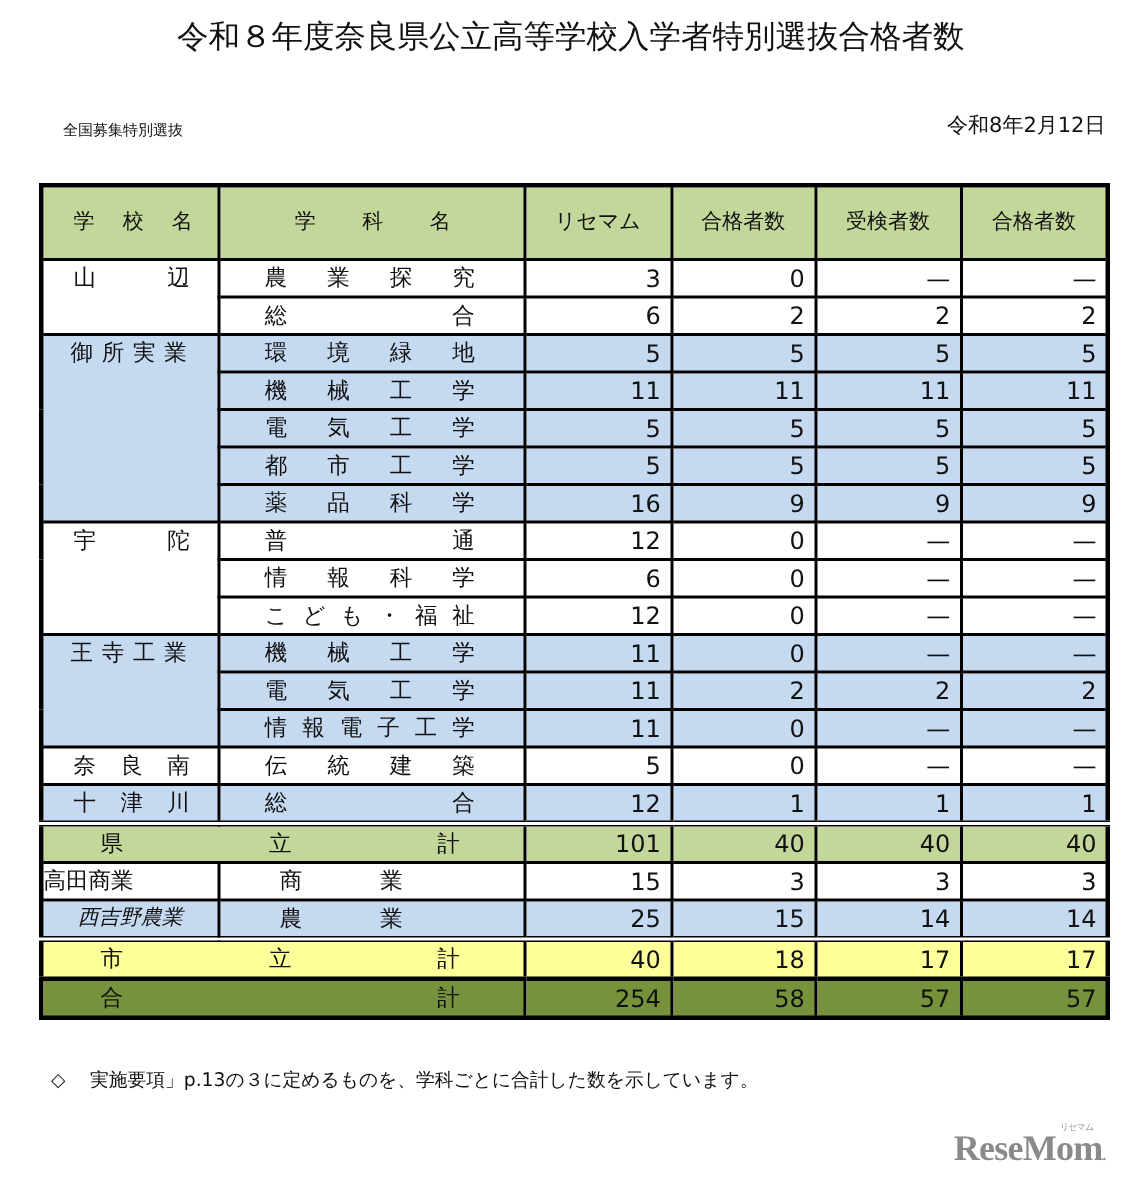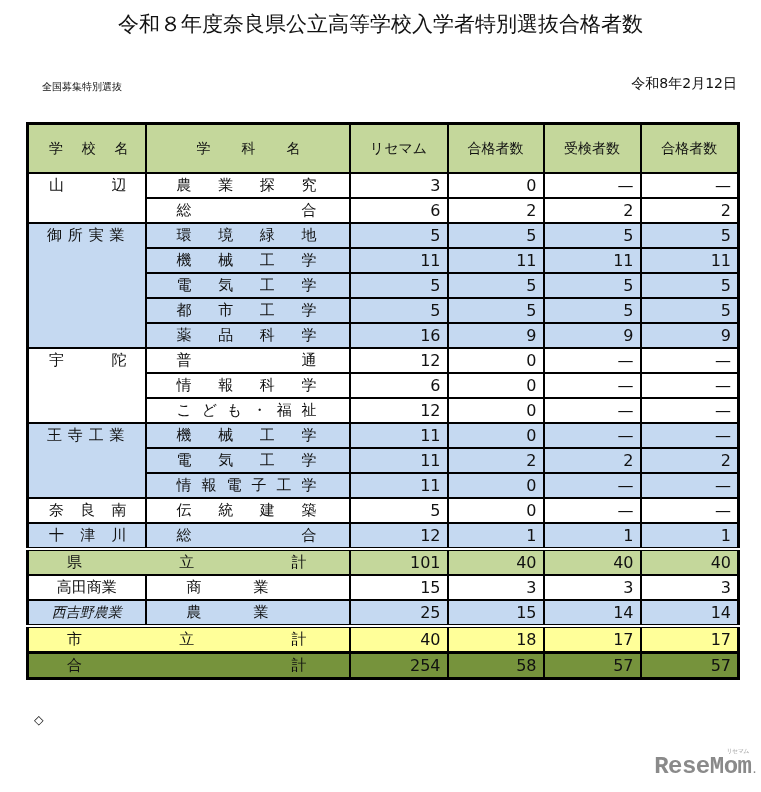--- a/index.html
+++ b/index.html
@@ -22,21 +22,21 @@
   tr.thin td { border-top:1.5px solid #000; }
   .spread { display:flex; justify-content:space-between; padding:0 30px 0 32px; }
   .spread-s { display:flex; justify-content:space-between; padding:0 16px 0 20px; }
   td.school { vertical-align:top; }
   tr.kenritsu td { background:#c4d79b; border-top:4px double #000; }
   tr.shiritsu td { background:#ffff99; border-top:4px double #000; }
   tr.goukei td { background:#76933c; border-top:3px solid #000; }
   .note { position:absolute; left:34px; top:711px; font-size:12.5px; line-height:17px; }
   .note .mark { position:absolute; left:0; top:0; }
   .note .txt { margin-left:26px; }
-  .logo { position:absolute; right:4px; top:753px; font-family:Liberation Mono, monospace;
+  .logo { position:absolute; right:24px; top:753px; font-family:Liberation Serif, serif;
           font-weight:bold; font-size:24px; color:#8a8a8a; letter-spacing:-0.5px;text-align:center; }
   .logo .dot { color:#8a8a8a; font-size:10px; }
   .logo .tiny { position:absolute; right:8px; top:-6px; font-size:6px; font-weight:normal; color:#999; }
 </style>
 </head>
 <body>
 
 <div class="title">令和８年度奈良県公立高等学校入学者特別選抜合格者数</div>
 <div class="date">令和8年2月12日</div>
 <div class="subtitle">全国募集特別選抜</div>
@@ -330,21 +330,21 @@
             <span>立</span>
             <span>計</span>
           </div>
         </td>
         <td class="num">101</td>
         <td class="num">40</td>
         <td class="num">40</td>
         <td class="num">40</td>
       </tr>
       <tr class="w">
-        <td style="text-align: center; font-size: 15px;">高田商業</td>
+        <td style="font-size: 15px;">高田商業</td>
         <td>
           <div class="spread" style="padding: 0px 80px 0px 40px;">
             <span>商</span>
             <span>業</span>
           </div>
         </td>
         <td class="num">15</td>
         <td class="num">3</td>
         <td class="num">3</td>
         <td class="num">3</td>
@@ -385,18 +385,19 @@
         <td class="num">254</td>
         <td class="num">58</td>
         <td class="num">57</td>
         <td class="num">57</td>
       </tr>
     </tbody>
 </table>
 
 <div class="note">
   <span class="mark">◇</span>
+  <div class="txt">実施要項」p.13の３に定めるものを、学科ごとに合計した数を示しています。</div>
 </div>
 
 <div class="logo">
   <span class="tiny">リセマム</span>
   <span>ReseMom</span><span class="dot">.</span>
 </div>
 
 </body></html>

